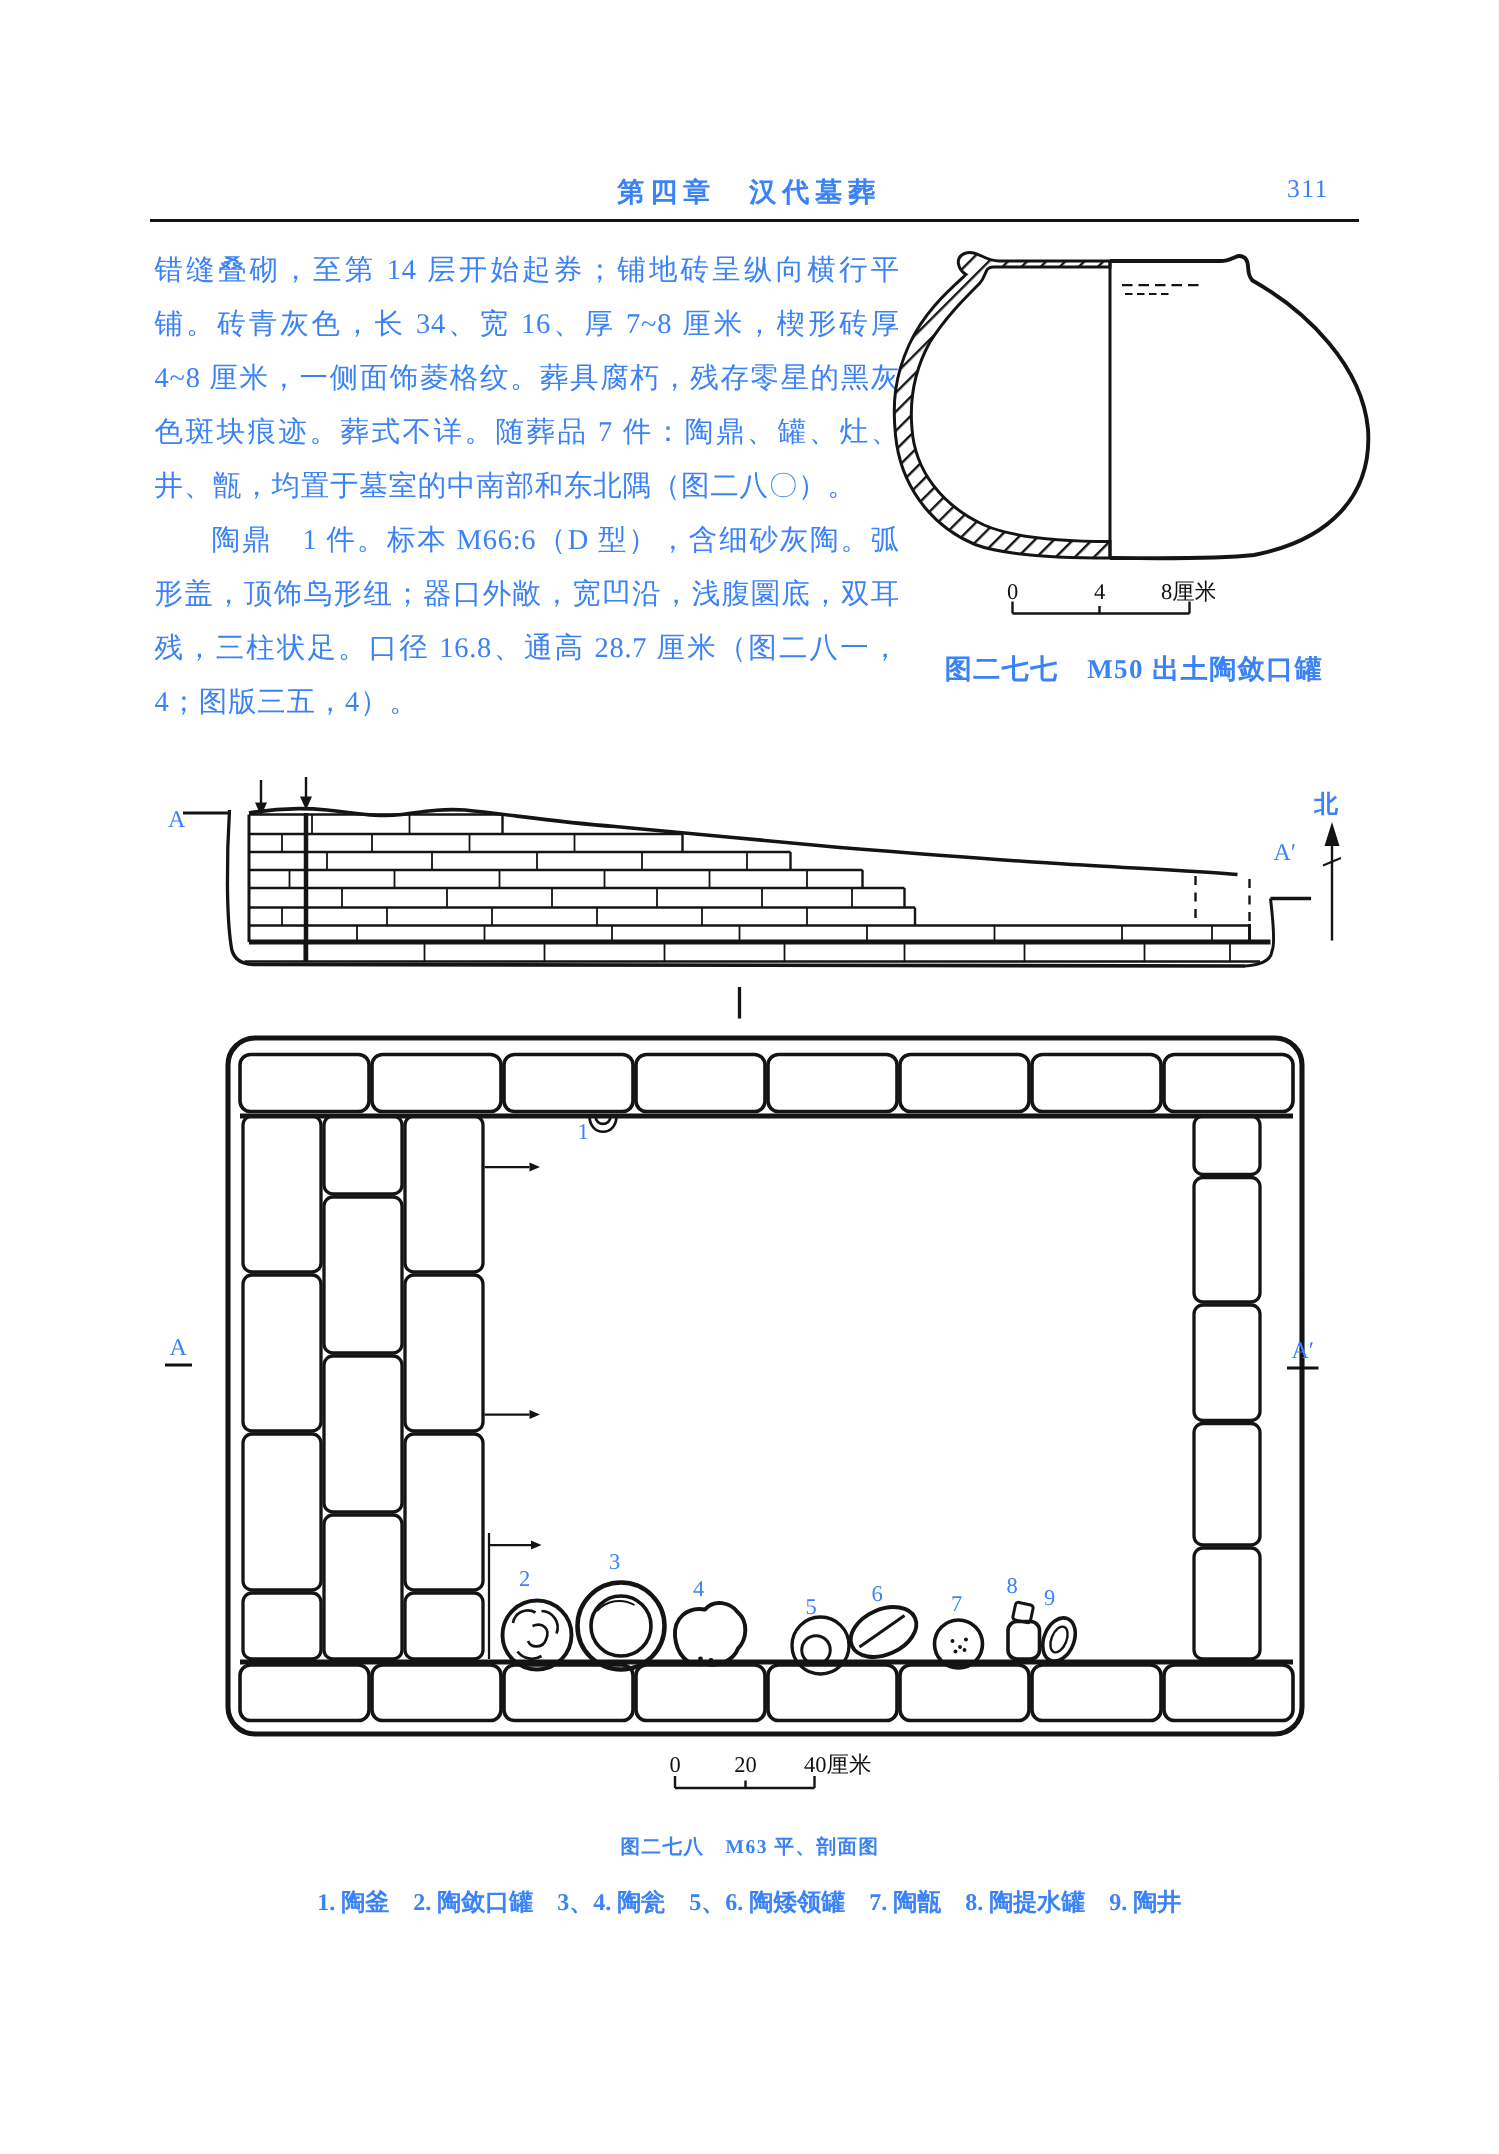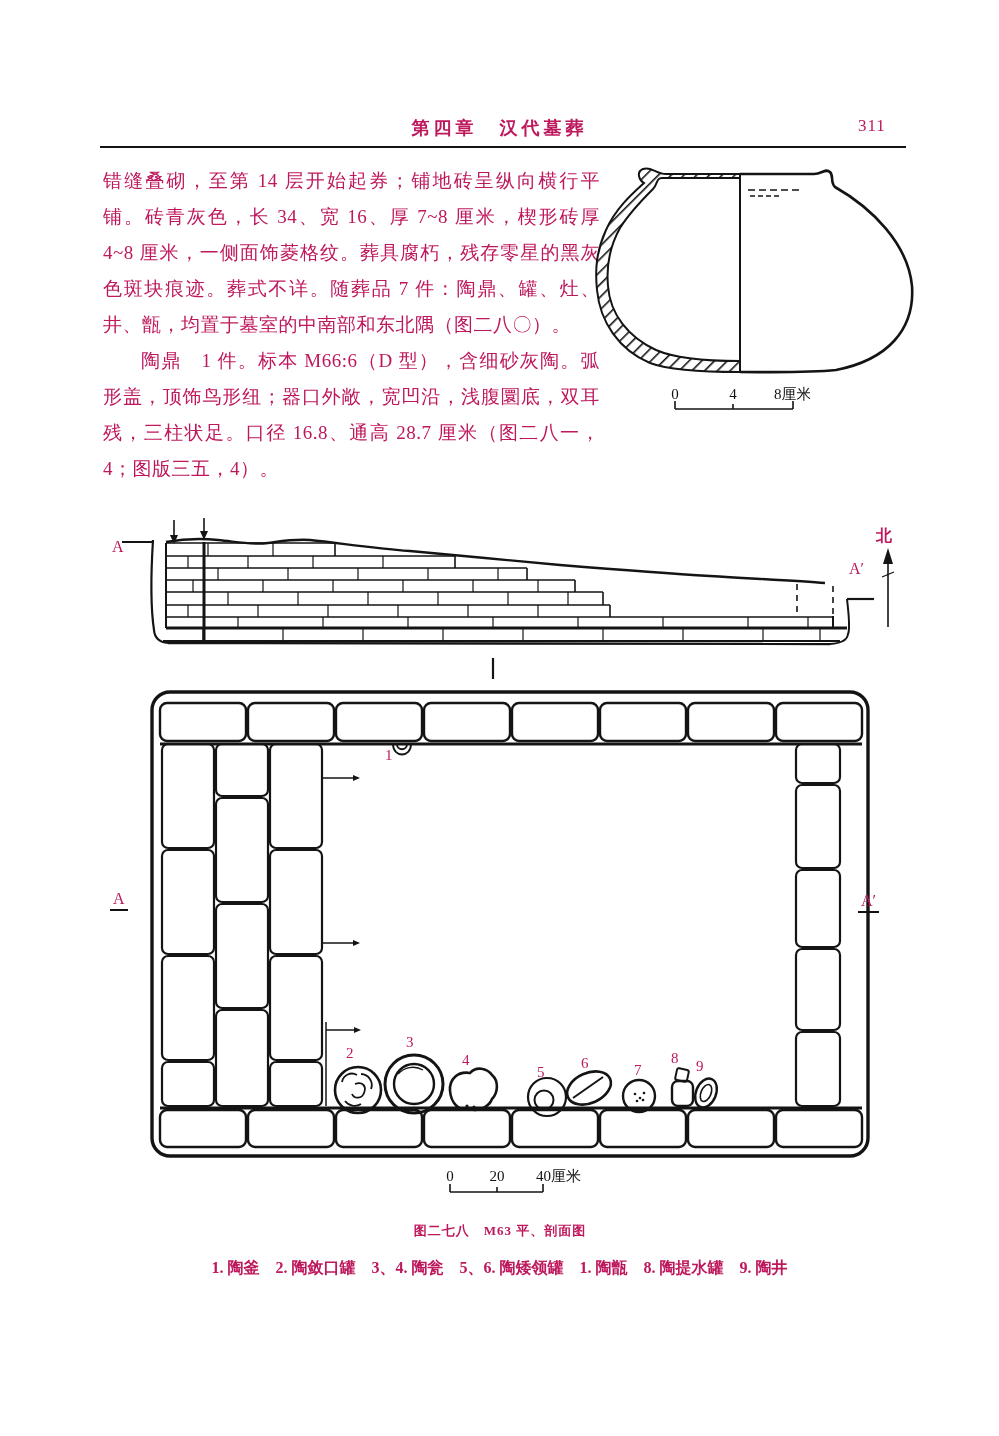--- a/index.html
+++ b/index.html
@@ -1,18 +1,18 @@
 <!DOCTYPE html>
 <html><head>
 <meta charset="utf-8">
 <style>
   html,body{margin:0;padding:0;background:#e8e8e8;}
   .page{
     position:relative;width:999px;height:1436px;background:#ffffff;
-    font-family:"Liberation Serif","DejaVu Serif",serif;color:#be185d;
+    font-family:"Liberation Serif","DejaVu Serif",serif;color:#3b82f6;
     margin:0 auto;overflow:hidden;
   }
   .abs{position:absolute;}
   .chapter-title{
     top:116px;left:0;right:0;text-align:center;
     font-size:18px;letter-spacing:4px;font-weight:600;
   }
   .page-number{top:116px;left:858px;font-size:17px;letter-spacing:1px;}
   .header-rule{top:146px;left:100px;width:806px;height:2px;background:#141414;}
   .body-text{
@@ -66,20 +66,21 @@
     <line x1="148" y1="10" x2="148" y2="208" stroke="#141414" stroke-width="2"></line>
   </svg>
 
   <svg class="abs" style="left:660px;top:386px;" width="150" height="30" viewBox="0 0 150 30">
     <text x="15" y="13" font-size="15" text-anchor="middle">0</text>
     <text x="73" y="13" font-size="15" text-anchor="middle">4</text>
     <text x="114" y="13" font-size="15">8厘米</text>
     <path class="stroke" stroke-width="1.6" d="M15,15 V23 M73,18 V23 M133,15 V23 M15,23 H133"></path>
   </svg>
 
+  <div class="abs fig-caption cap277-1">图二七七　M50 出土陶敛口罐</div>
 
   <svg class="abs" style="left:108px;top:512px;" width="800" height="175" viewBox="0 0 800 175">
     <g>
       <path class="stroke" stroke-width="2" d="M14,30 H45"></path>
       <path class="stroke" stroke-width="2.2" d="M45,28 C43,60 43,98 46,118 Q47,130 60,131"></path>
       <line class="stroke" stroke-width="2" x1="58" y1="31" x2="58" y2="116"></line>
     </g>
     <g>
       <line class="stroke" stroke-width="1.6" x1="66" y1="8" x2="66" y2="25"></line>
       <polygon points="62,23 70,23 66,32" fill="#141414"></polygon>
@@ -228,16 +229,16 @@
 
   <svg class="abs" style="left:440px;top:1166px;" width="160" height="34" viewBox="0 0 160 34">
     <text x="10" y="15" font-size="15" text-anchor="middle">0</text>
     <text x="57" y="15" font-size="15" text-anchor="middle">20</text>
     <text x="96" y="15" font-size="15">40厘米</text>
     <path class="stroke" stroke-width="1.6" d="M10,18 V26 M57,21 V26 M103,18 V26 M10,26 H103"></path>
   </svg>
 
   <div class="abs fig-caption cap278">图二七八　M63 平、剖面图</div>
   <div class="abs legend">
-    <span>1. 陶釜</span><span>2. 陶敛口罐</span><span>3、4. 陶瓮</span><span>5、6. 陶矮领罐</span><span>1. 陶甑</span><span>8. 陶提水罐</span><span>9. 陶井</span>
+    <span>1. 陶釜</span><span>2. 陶敛口罐</span><span>3、4. 陶瓮</span><span>5、6. 陶矮领罐</span><span>7. 陶甑</span><span>8. 陶提水罐</span><span>9. 陶井</span>
   </div>
 
 </div>
 
 </body></html>

